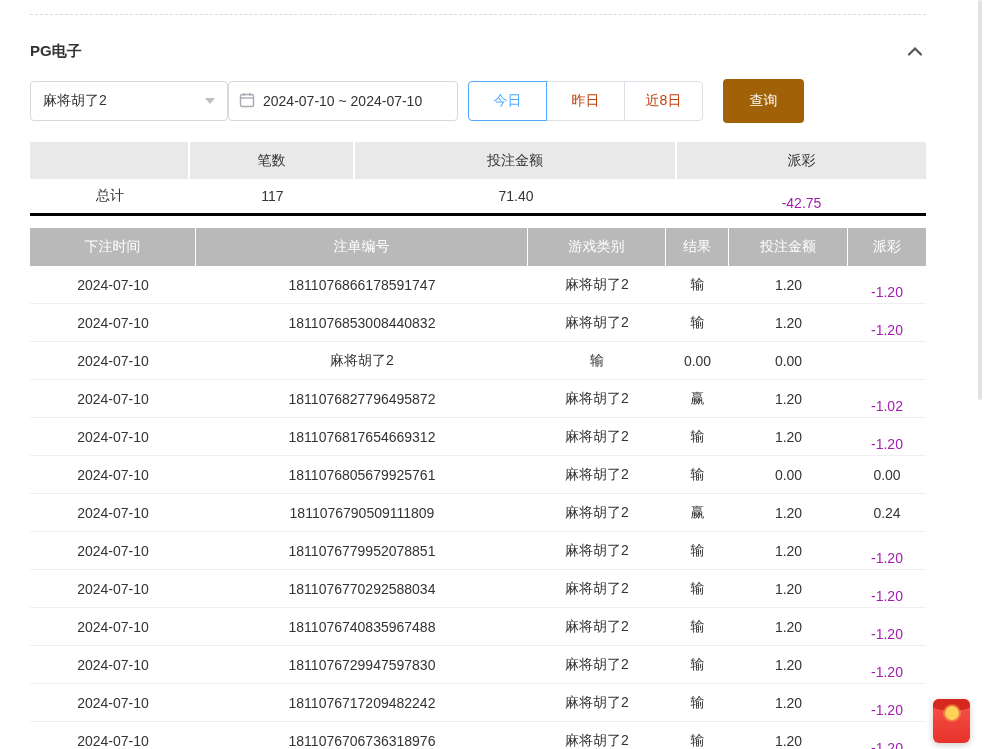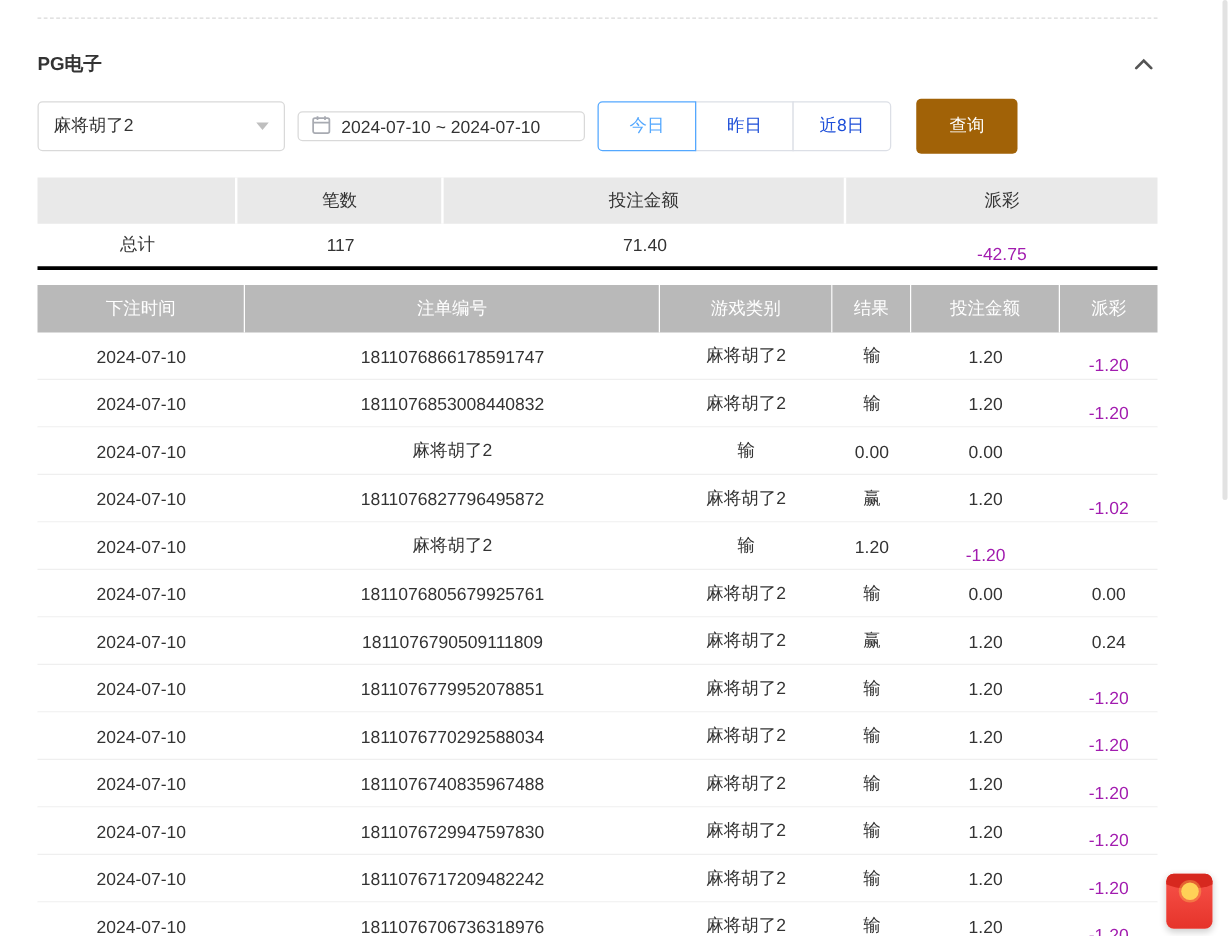--- a/index.html
+++ b/index.html
@@ -13,25 +13,25 @@
   .section-header { display:flex; justify-content:space-between; align-items:center; margin-top:26px; height:20px;gap:30px; }
   .section-title { font-size:15px; font-weight:bold; color:#333; }
   .collapse-btn { background:none; border:none; cursor:pointer; padding:2px; line-height:0; }
 
   .filters { display:flex; align-items:center; margin-top:20px; height:40px; }
   .select-box { width:198px; height:40px; border:1px solid #d9d9d9; border-radius:4px;
     display:flex; align-items:center; justify-content:space-between; padding:0 12px;
     font-size:14px; cursor:pointer; background:#fff; }
   .caret-down { width:0; height:0; border-left:5px solid transparent; border-right:5px solid transparent;
     border-top:6px solid #bfbfbf; }
-  .date-box { margin-left:10px; width:230px; height:24px; border:1px solid #d9d9d9; border-radius:4px;
+  .date-box { width:230px; height:40px; border:1px solid #d9d9d9; border-radius:4px;
     display:flex; align-items:center; padding:0 10px; gap:8px; font-size:14px; cursor:pointer; background:#fff; }
   .btn-group { margin-left:10px; display:flex; }
   .qbtn { width:79px; height:40px; border:1px solid #dcdfe6; background:#fff; font-size:14px;
-    color:#1d4ed8; display:flex; align-items:center; justify-content:center; cursor:pointer; margin-left:-1px;
+    color:#c2410c; display:flex; align-items:center; justify-content:center; cursor:pointer; margin-left:-1px;
     position:relative; }
   .qbtn:first-child { border-radius:4px 0 0 4px; margin-left:0; }
   .qbtn:last-child { border-radius:0 4px 4px 0; }
   .qbtn.active { color:#54a8ff; border-color:#54a8ff; z-index:2; }
   .search-btn { margin-left:20px; width:81px; height:44px; background:#a16207; color:#fff; border:none;
     border-radius:4px; font-size:14px; cursor:pointer; }
 
   .summary { margin-top:21px; }
   .summary-header, .summary-body { display:grid; grid-template-columns:160px 165px 322px 249px; height:37px; }
   .shcell { background:#e9e9e9; display:flex; align-items:center; justify-content:center;
@@ -158,20 +158,21 @@
           <div class="trow">
             <div class="tcell">2024-07-10</div>
             <div class="tcell">1811076827796495872</div>
             <div class="tcell">麻将胡了2</div>
             <div class="tcell">赢</div>
             <div class="tcell">1.20</div>
             <div class="tcell red">-1.02</div>
           </div>
           <div class="trow">
             <div class="tcell">2024-07-10</div>
+            <div class="tcell">1811076817654669312</div>
             <div class="tcell">麻将胡了2</div>
             <div class="tcell">输</div>
             <div class="tcell">1.20</div>
             <div class="tcell red">-1.20</div>
           </div>
           <div class="trow">
             <div class="tcell">2024-07-10</div>
             <div class="tcell">1811076805679925761</div>
             <div class="tcell">麻将胡了2</div>
             <div class="tcell">输</div>

